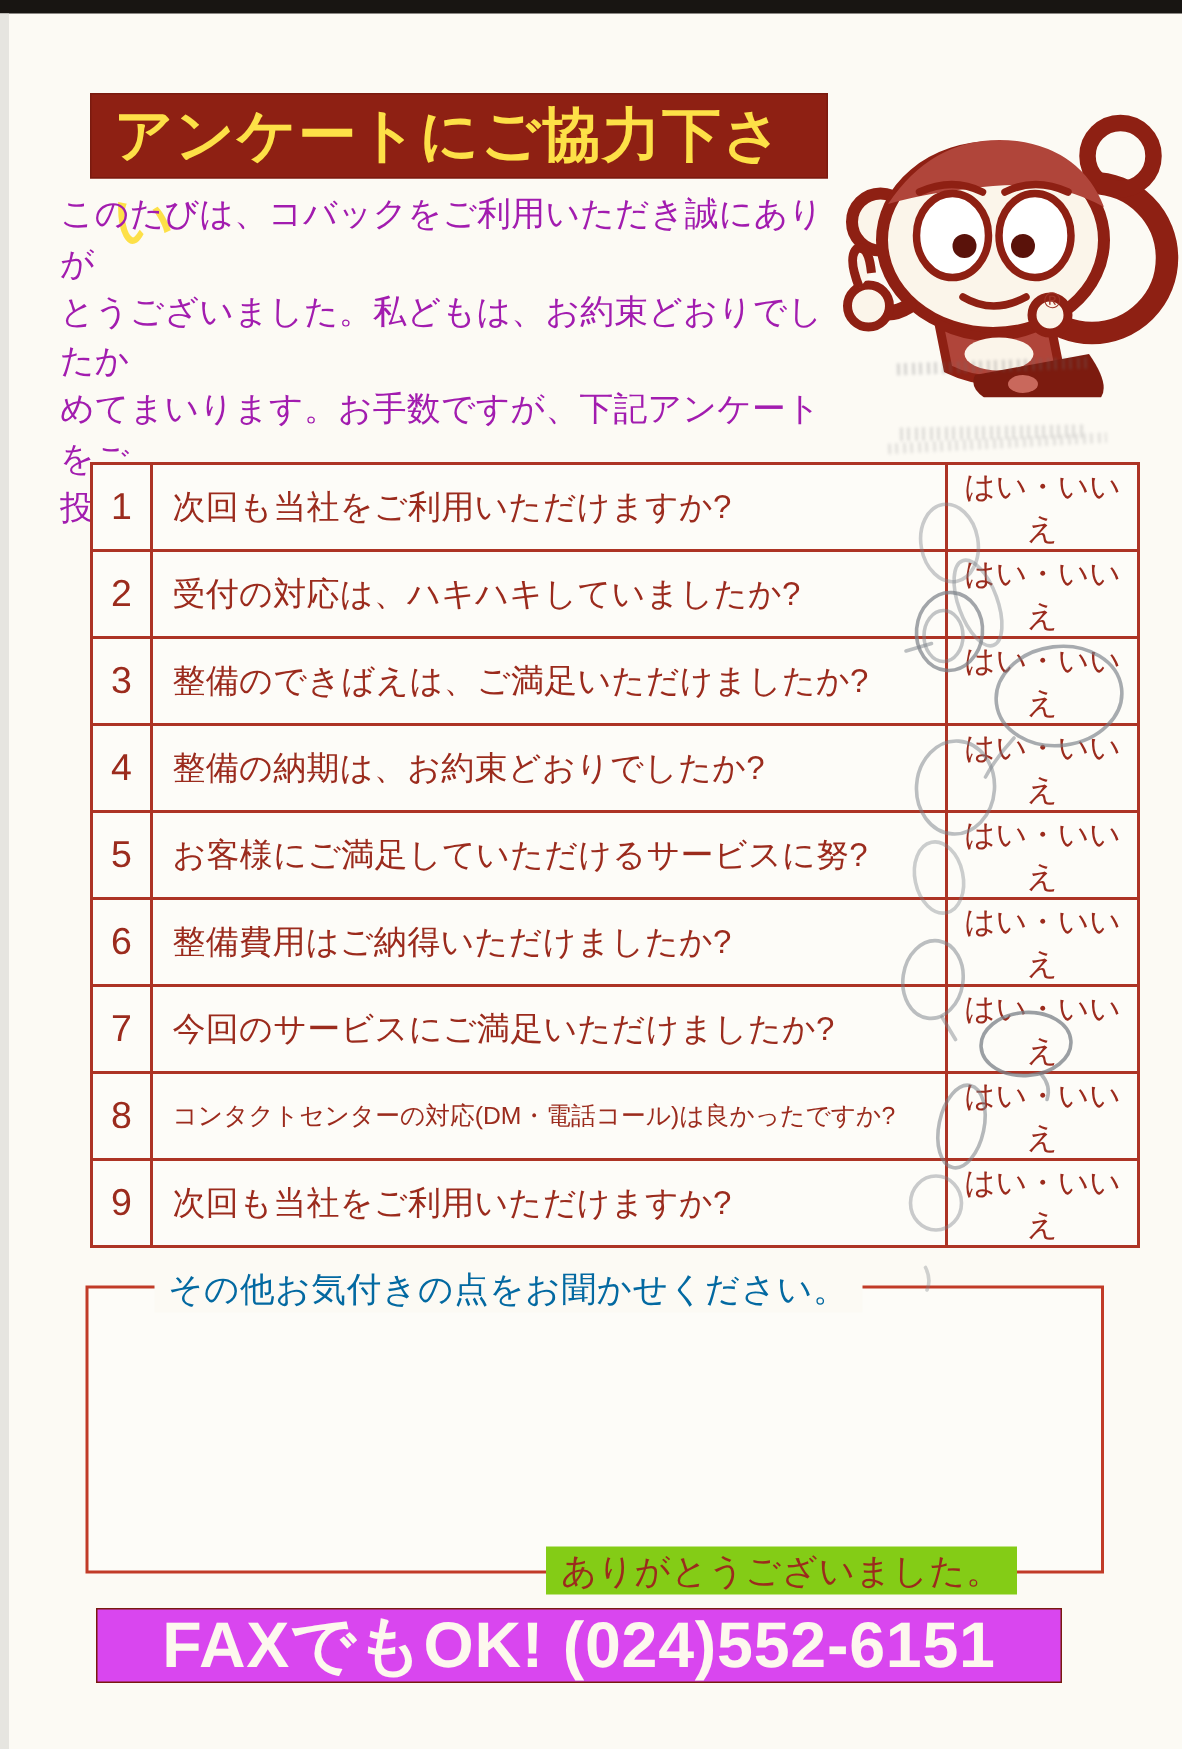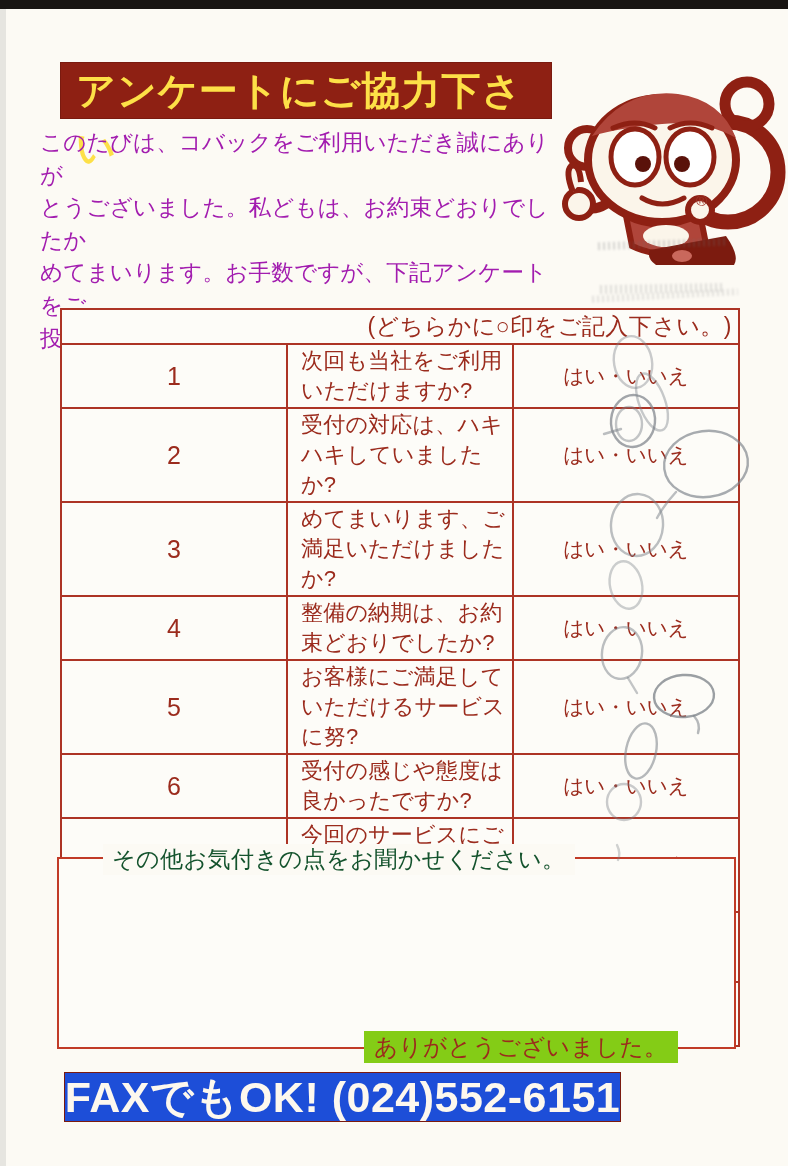--- a/index.html
+++ b/index.html
@@ -49,31 +49,31 @@
   td.qtext.condensed{font-size:16.5px;letter-spacing:0;}
   td.answer{width:122px;text-align:center;font-size:20.5px;letter-spacing:0;padding:0 2px;}
 
   
   .comment-box{
     position:absolute;left:57px;top:857px;width:679px;height:192px;
     border:2px solid #c13b27;background:#fdfcf8;box-sizing:border-box;
   }
   .comment-label{
     position:absolute;top:-15px;left:44px;background:#fcfaf4;
-    color:#14532d;font-size:23px;padding:0 9px;letter-spacing:0.5px;
+    color:#0369a1;font-size:23px;padding:0 9px;letter-spacing:0.5px;
   }
   .closing-text{
     position:absolute;bottom:-16px;right:56px;background:#84cc16;
     color:#9b2b1d;font-size:23.5px;padding:0 10px;letter-spacing:0.5px;
   }
 
   
   .fax-bar{
-    position:absolute;left:64px;top:1072px;width:557px;height:50px;
-    background:#1d4ed8;color:#fdf8ee;
+    position:absolute;left:64px;top:1072px;width:644px;height:50px;
+    background:#d946ef;color:#fdf8ee;
     font-size:43px;font-weight:bold;line-height:50px;text-align:center;
     letter-spacing:0.5px;box-shadow:0 0 0 1px #7a1a0f inset;
   }
 
   .pencil-overlay{position:absolute;left:0;top:0;width:788px;height:1166px;pointer-events:none;z-index:6;}
 </style>
 </head>
 <body>
 
 <div class="scan-top-bar"></div>
@@ -120,51 +120,48 @@
   <path d="M 94,190 L 170,176 Q 184,196 178,205 L 100,205 Q 90,198 94,190 Z" fill="#7c1b0f"></path>
   <ellipse cx="126" cy="196" rx="10" ry="6" fill="#c9685c"></ellipse>
 </svg>
 <span class="reg-mark">®</span>
 <div class="smudge s1"></div>
 <div class="smudge s2"></div>
 <div class="smudge s3"></div>
 
 <table class="survey">
   <tbody>
-      <tr>
-    <td class="instruction" colspan="3">(どちらかに○印をご記入下さい。)</td>
-  </tr>
   <tr>
     <td class="qnum">1</td>
     <td class="qtext">次回も当社をご利用いただけますか?</td>
     <td class="answer">はい・いいえ</td>
   </tr>
   <tr>
     <td class="qnum">2</td>
     <td class="qtext">受付の対応は、ハキハキしていましたか?</td>
     <td class="answer">はい・いいえ</td>
   </tr>
   <tr>
     <td class="qnum">3</td>
-    <td class="qtext">めてまいります、ご満足いただけましたか?</td>
+    <td class="qtext">整備のできばえは、ご満足いただけましたか?</td>
     <td class="answer">はい・いいえ</td>
   </tr>
   <tr>
     <td class="qnum">4</td>
     <td class="qtext">整備の納期は、お約束どおりでしたか?</td>
     <td class="answer">はい・いいえ</td>
   </tr>
   <tr>
     <td class="qnum">5</td>
     <td class="qtext">お客様にご満足していただけるサービスに努?</td>
     <td class="answer">はい・いいえ</td>
   </tr>
   <tr>
     <td class="qnum">6</td>
-    <td class="qtext">受付の感じや態度は良かったですか?</td>
+    <td class="qtext">整備費用はご納得いただけましたか?</td>
     <td class="answer">はい・いいえ</td>
   </tr>
   <tr>
     <td class="qnum">7</td>
     <td class="qtext">今回のサービスにご満足いただけましたか?</td>
     <td class="answer">はい・いいえ</td>
   </tr>
   <tr>
     <td class="qnum">8</td>
     <td class="qtext condensed">コンタクトセンターの対応(DM・電話コール)は良かったですか?</td>

